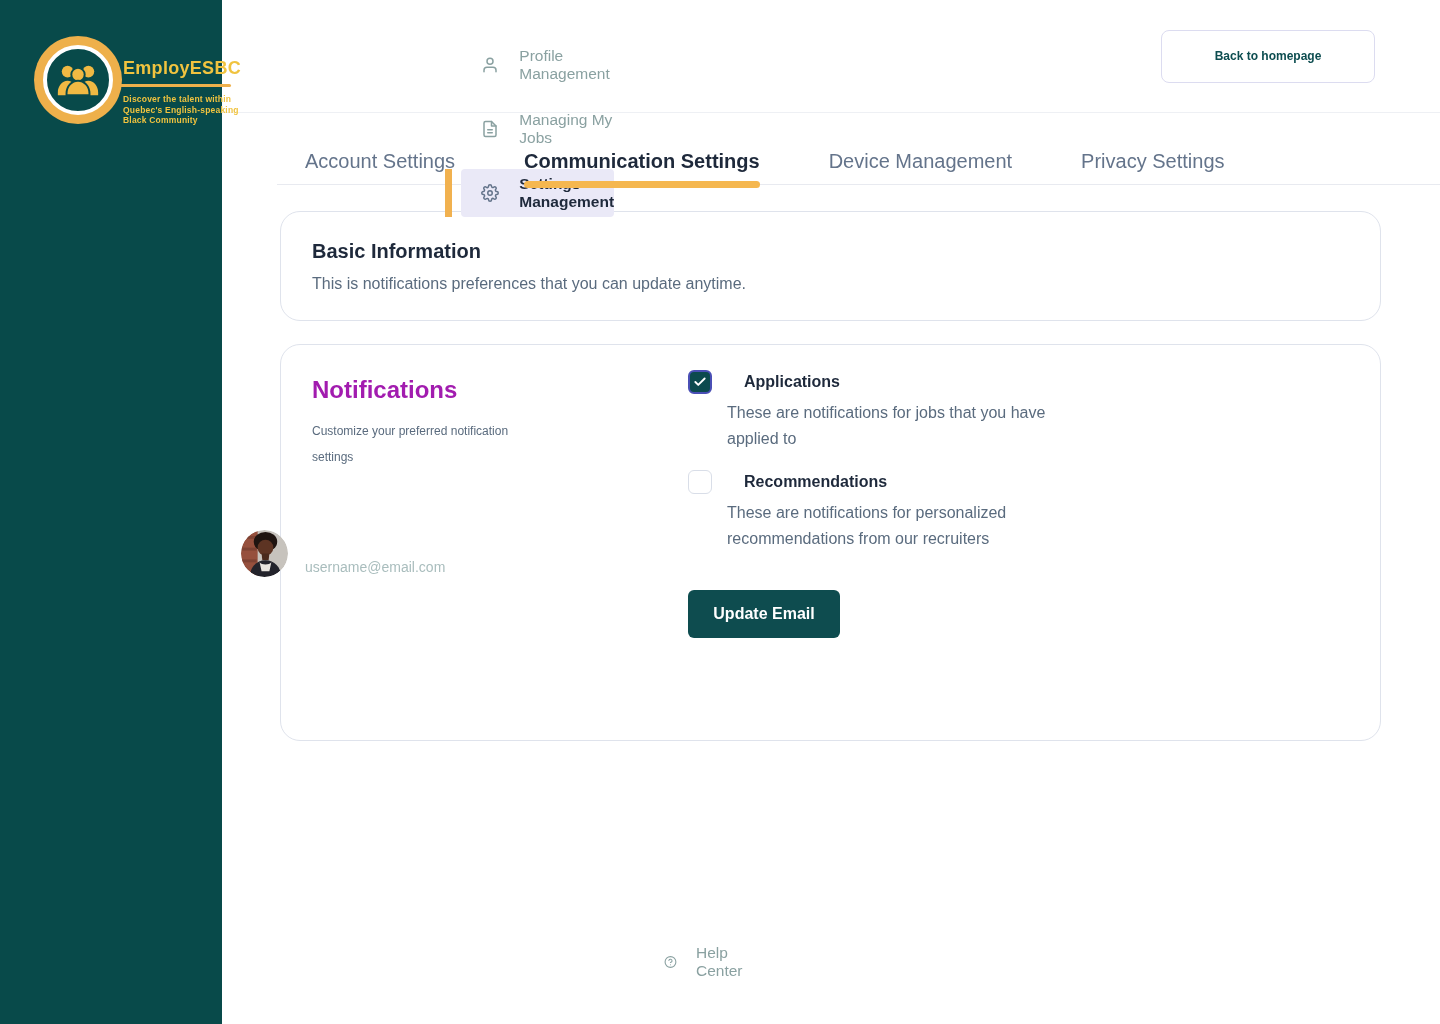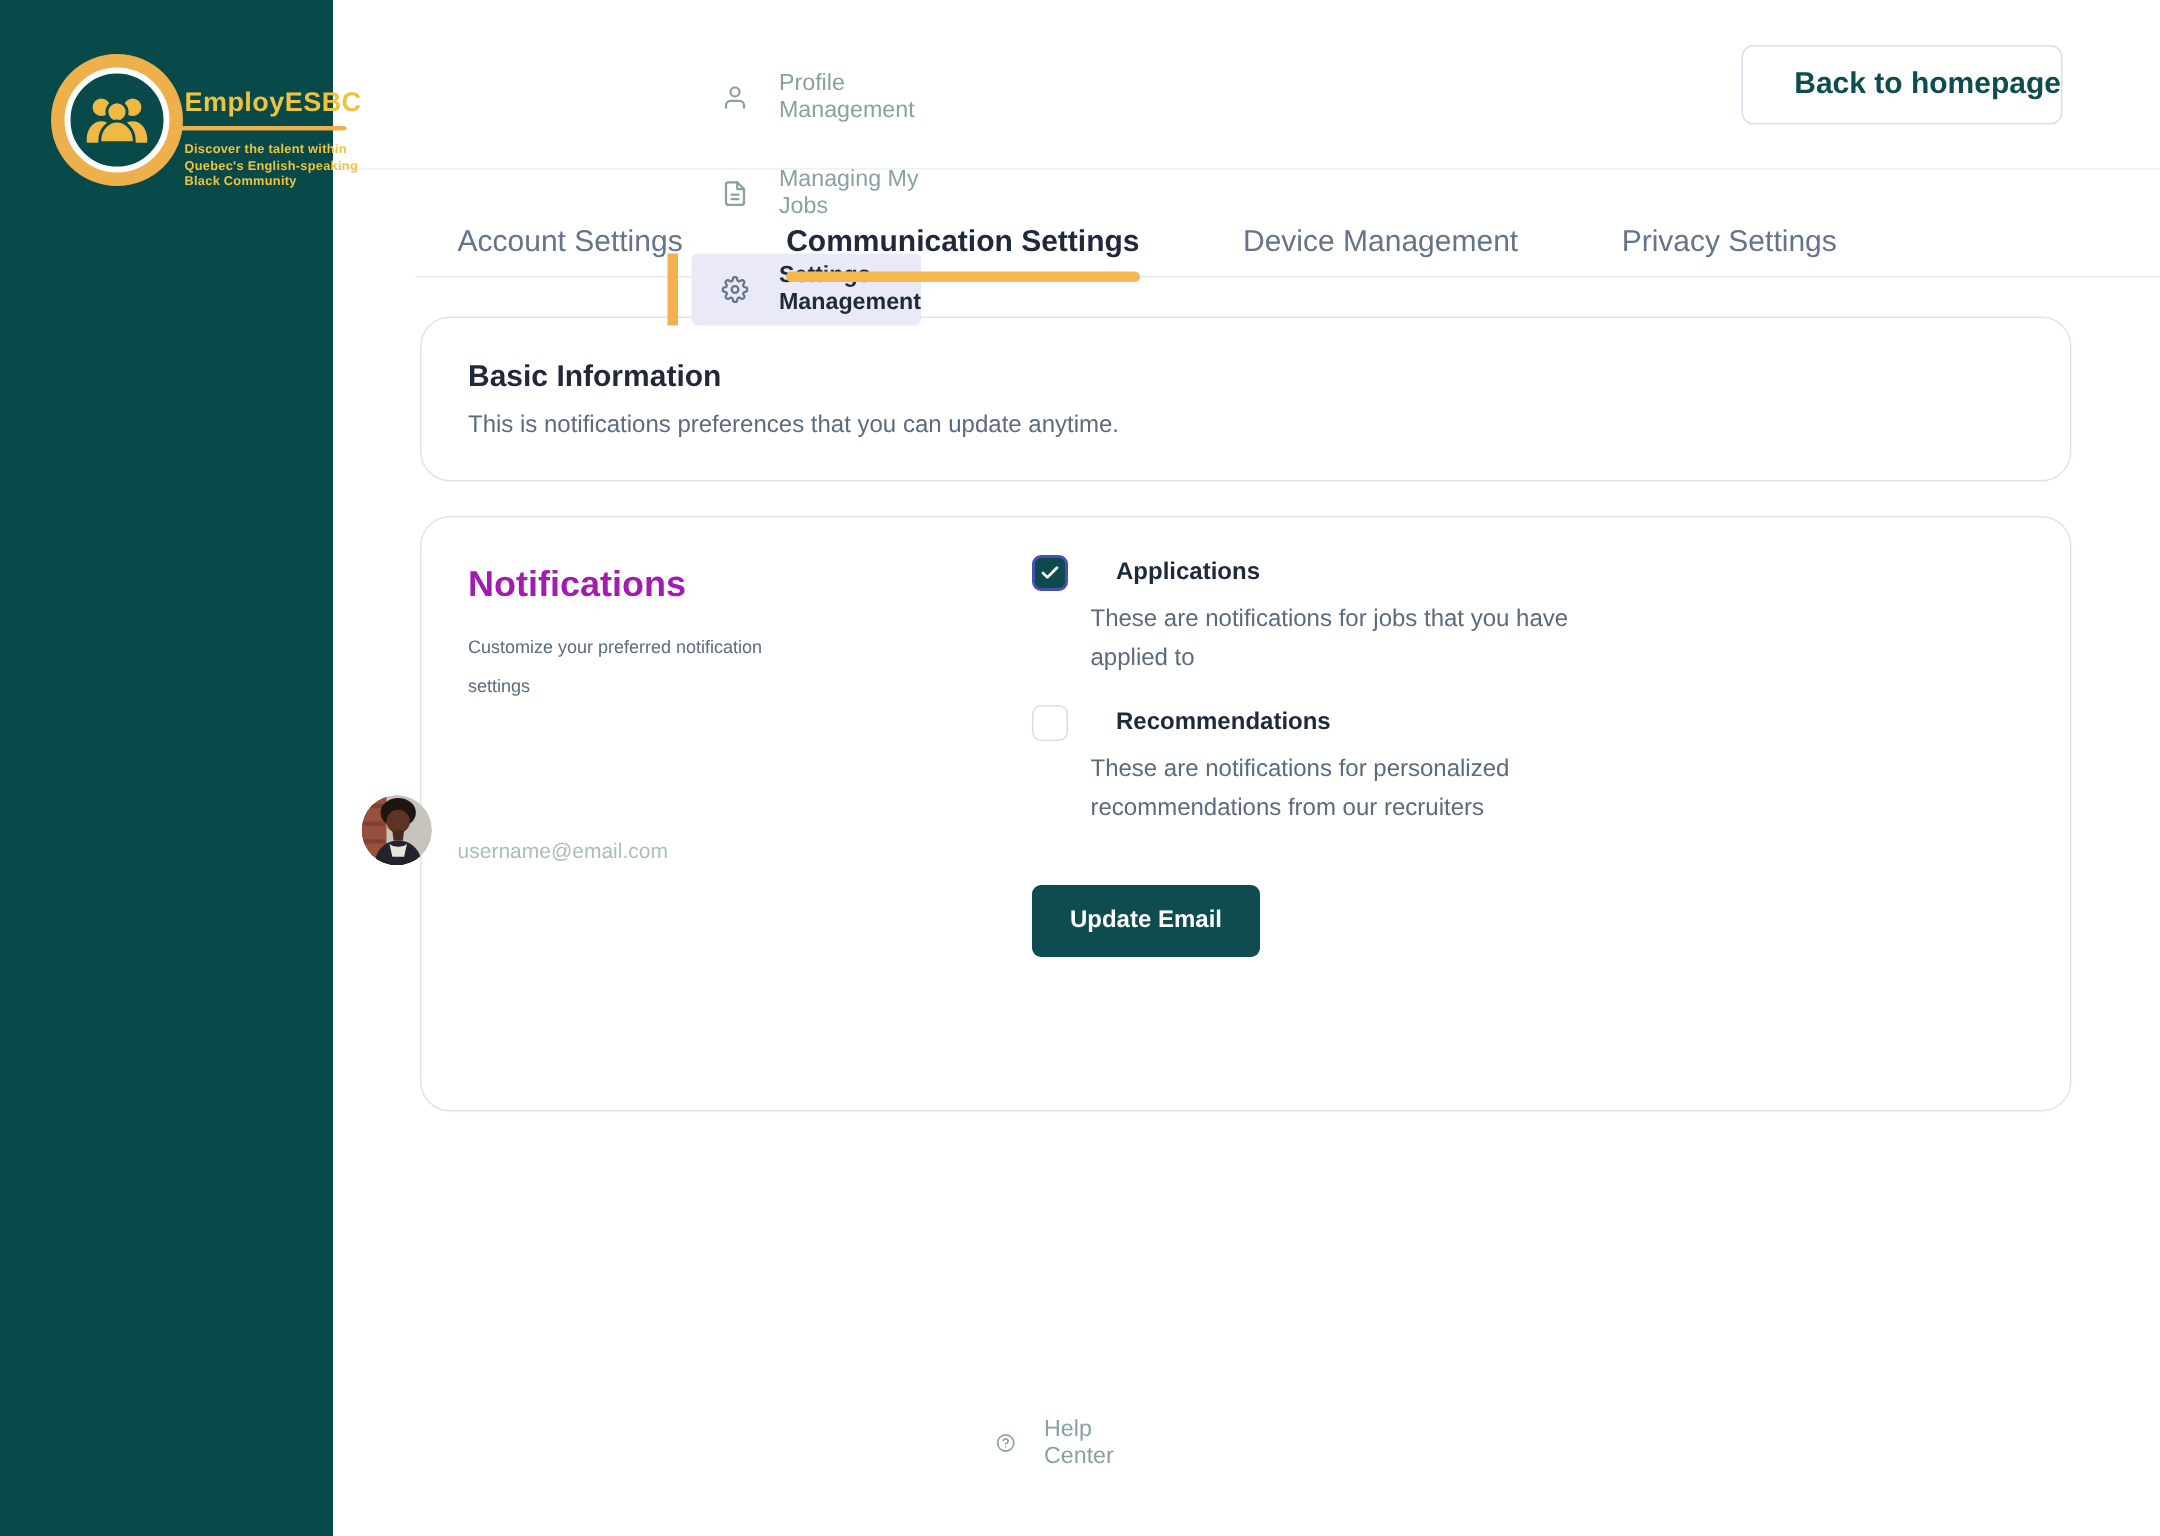--- a/index.html
+++ b/index.html
@@ -45,22 +45,22 @@
               display:flex; align-items:center; gap:19px; color:#8AA1A1;
               font-size:15.5px; cursor:pointer; }
   .help-row svg { width:20px; height:20px; stroke:#8AA1A1; }
 
   
   .main { flex:1; display:flex; flex-direction:column; }
 
   .topbar { height:113px; border-bottom:1px solid #EEF0F4; display:flex;
             align-items:center; justify-content:flex-end; padding-right:65px; flex-shrink:0; }
   .back-btn { width:214px; height:53px; background:#fff; border:1px solid #DCDCF0;
-              border-radius:8px; color:#0D4D50; font-size:20px; font-weight:bold;
-              font-family:inherit; cursor:pointer;text-align:right; }
+              border-radius:8px; color:#0D4D50; font-size:12px; font-weight:bold;
+              font-family:inherit; cursor:pointer; }
 
   .tabs { display:flex; gap:41px; margin-left:55px; border-bottom:1px solid #E8EAF0; }
   .tab { padding:37px 0 11px 0; font-size:20px; color:#64748B; cursor:pointer;
          position:relative; white-space:nowrap;margin-left:28px; }
   .tab.active { color:#1E293B; font-weight:bold; }
   .tab.active::after { content:""; position:absolute; left:0; right:0; bottom:-4px;
                        height:7px; background:#F5B74F; border-radius:5px; }
 
   .card { margin:0 59px 0 58px; border:1px solid #DFE3EC; border-radius:20px; background:#fff; }
   .card-basic { margin-top:26px; padding:28px 32px 27px 31px; }

